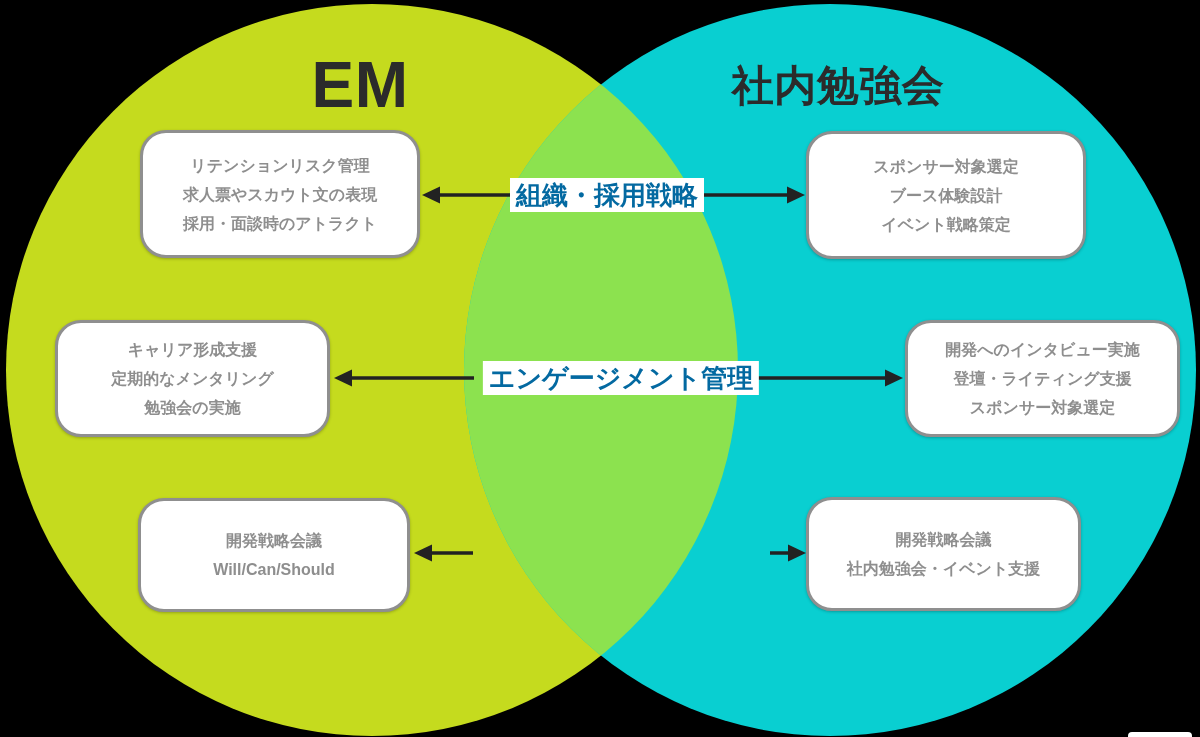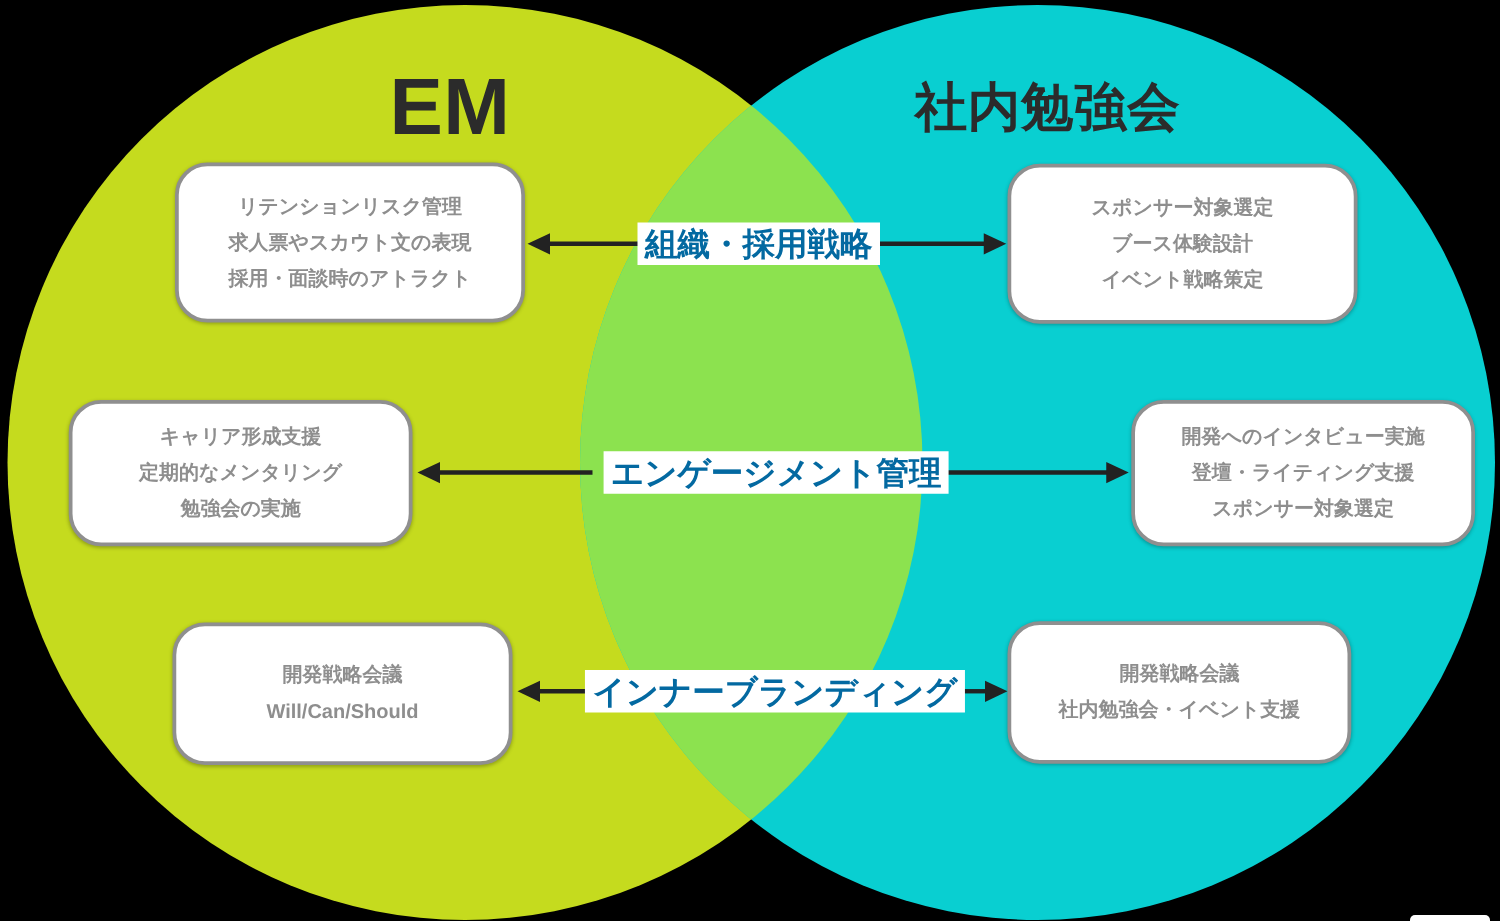--- a/index.html
+++ b/index.html
@@ -156,21 +156,20 @@
   <div class="box" style="left:905px; top:320px; width:275px; height:117px;">
     <div class="box-line">開発へのインタビュー実施</div>
     <div class="box-line">登壇・ライティング支援</div>
     <div class="box-line">スポンサー対象選定</div>
   </div>
 
   <div class="box" style="left:138px; top:498px; width:272px; height:114px;">
     <div class="box-line">開発戦略会議</div>
     <div class="box-line">Will/Can/Should</div>
   </div>
-  <div class="center-label" style="left:620px; top:553px;">インナーブランディング</div>
   <div class="box" style="left:806px; top:497px; width:275px; height:114px;">
     <div class="box-line">開発戦略会議</div>
     <div class="box-line">社内勉強会・イベント支援</div>
   </div>
 
   <div class="miro-badge">miro</div>
 
 </div>
 
 </body></html>

